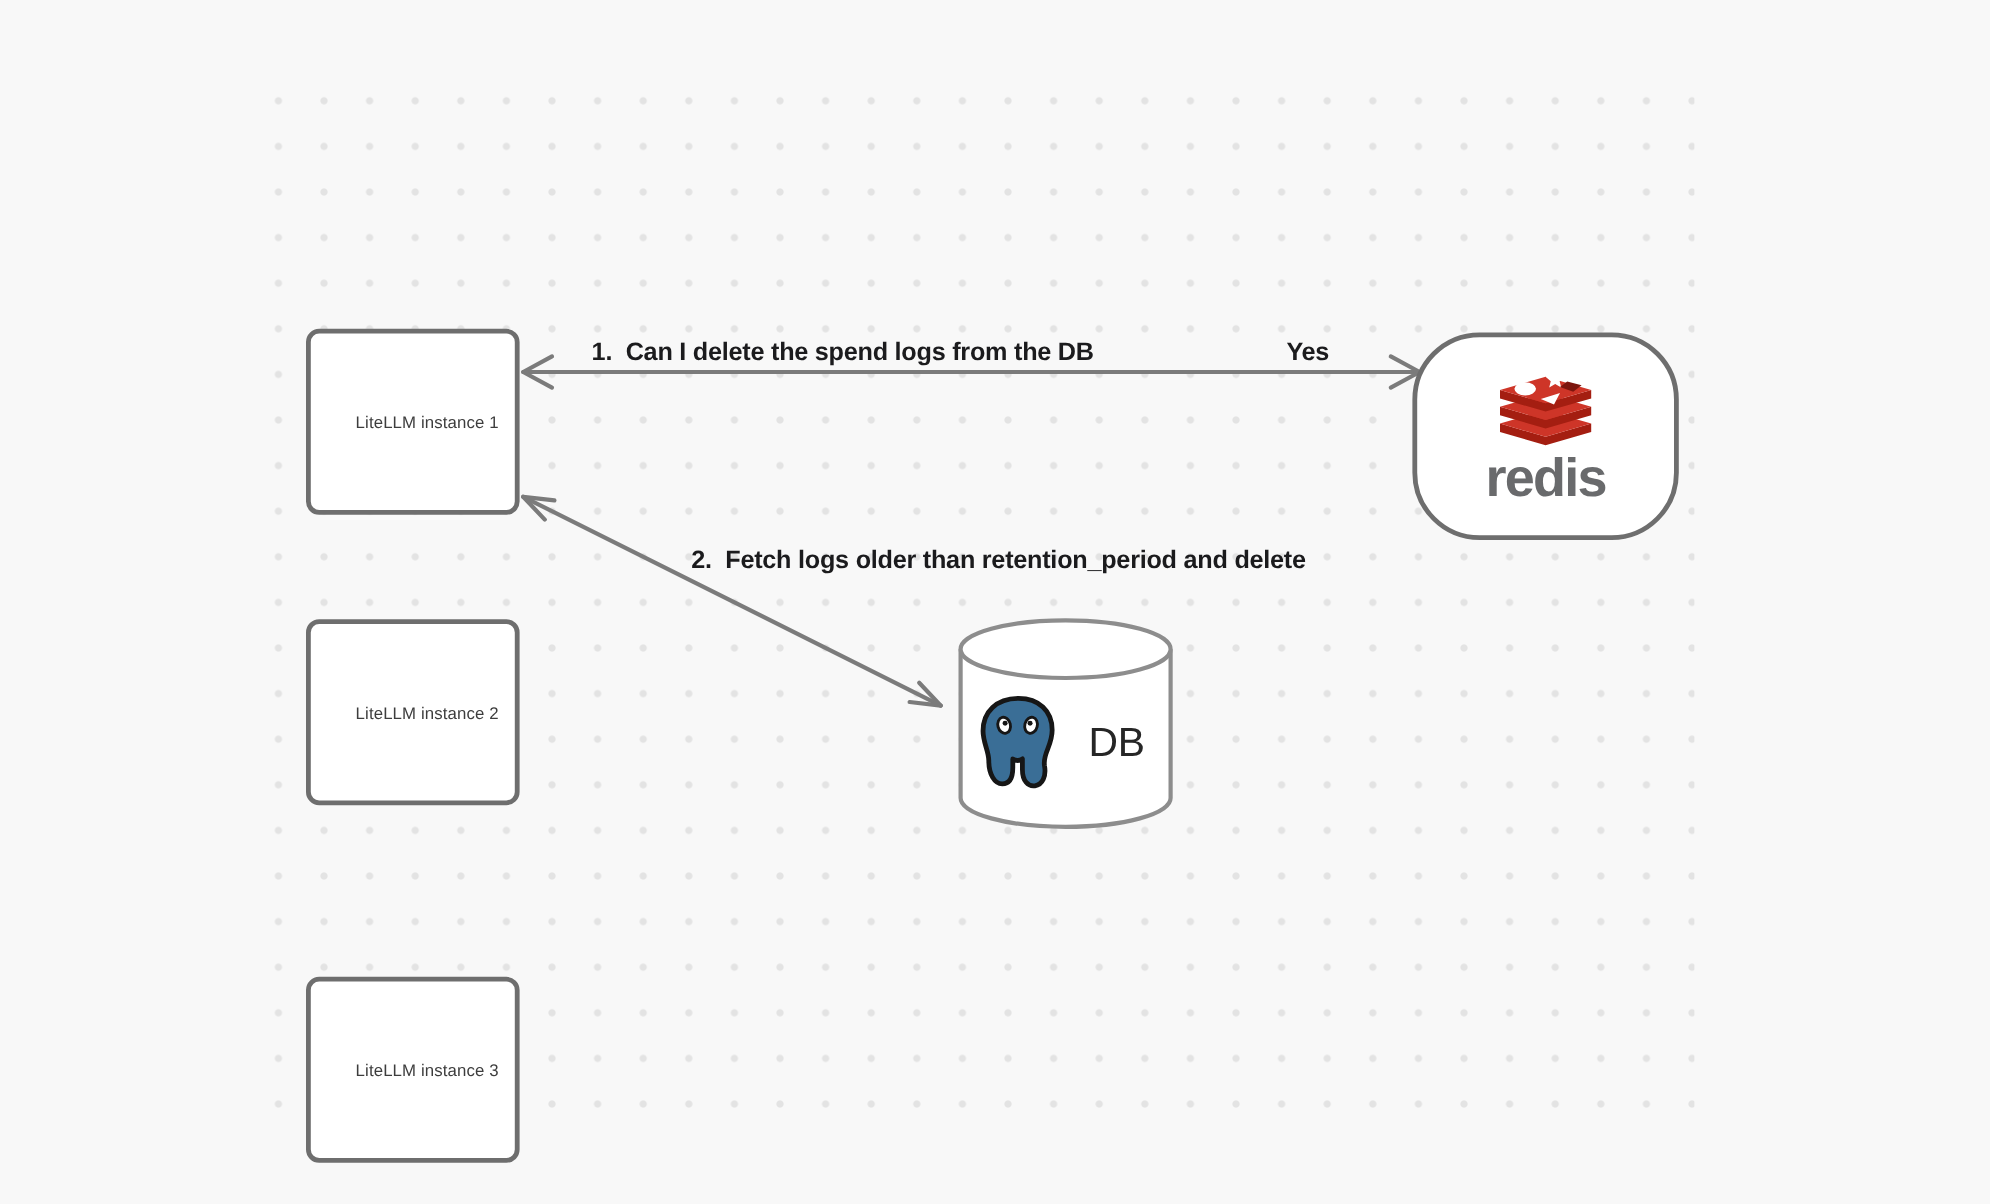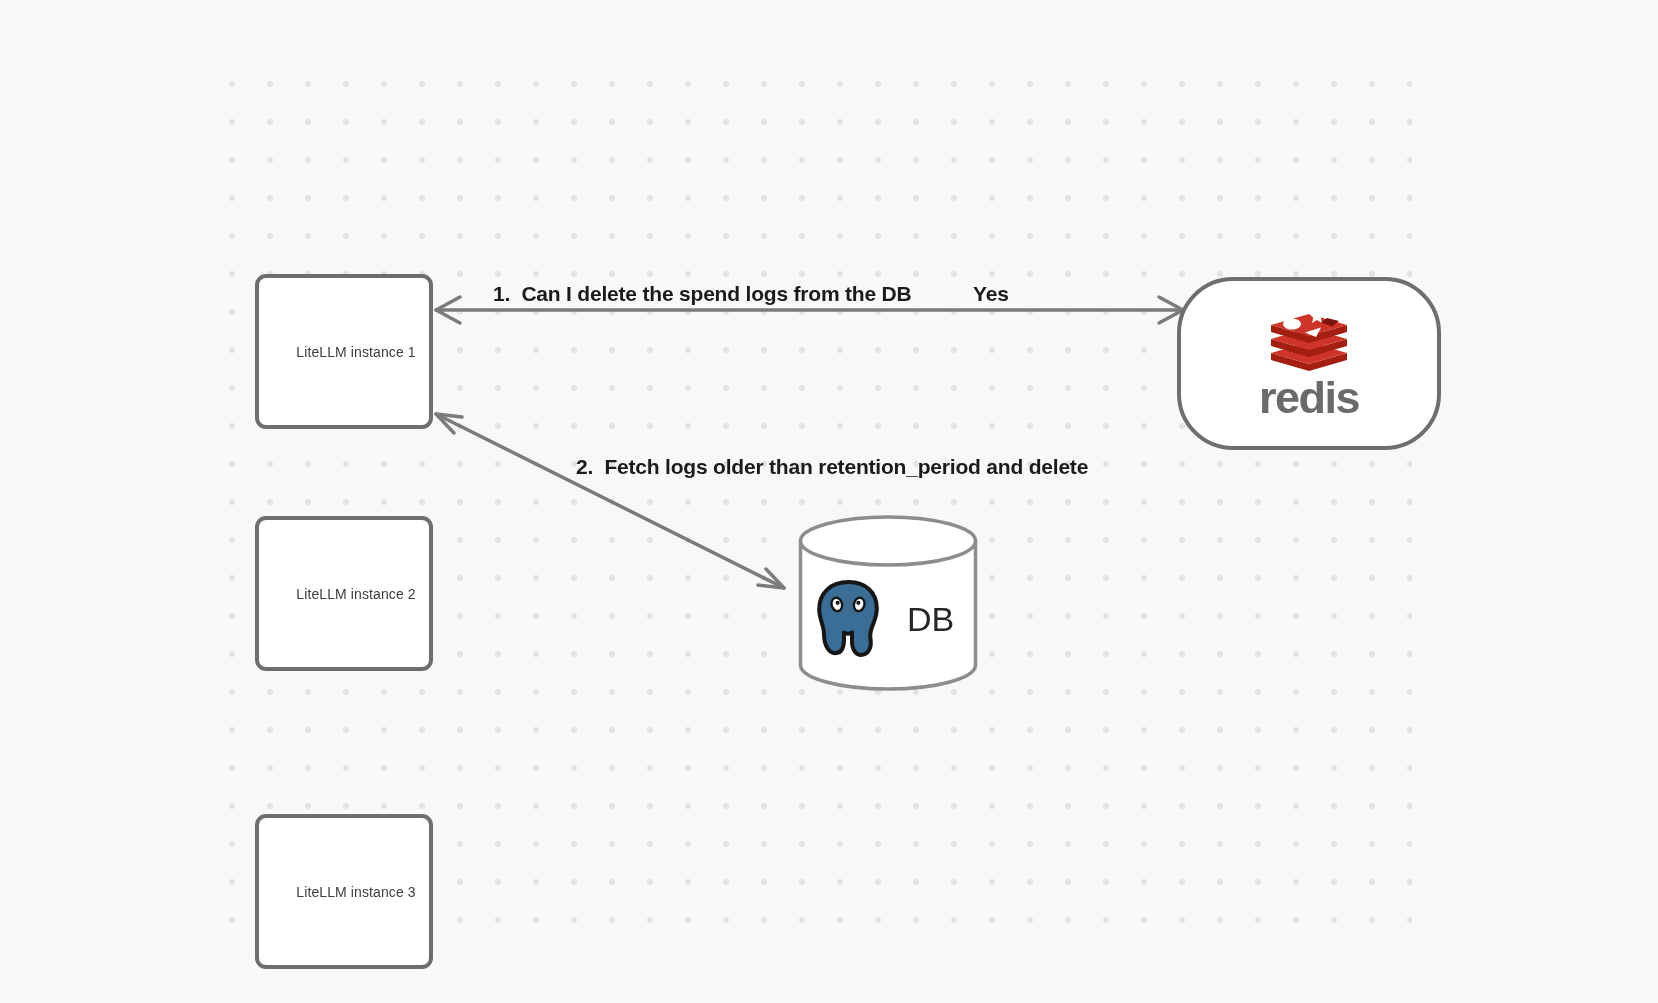--- a/index.html
+++ b/index.html
@@ -17,21 +17,21 @@
     background-image:radial-gradient(circle,var(--dot) 2.6px,rgba(0,0,0,0) 3.4px);
     background-size:38px 38px;
   }
   .inst-box{
     position:absolute;left:255px;width:178px;height:155px;
     background:var(--node-bg);border:4px solid var(--node-border);border-radius:11px;
     display:flex;align-items:center;justify-content:center;
   }
   .inst-box .inst-label{font-size:14px;color:var(--node-text);letter-spacing:0.1px;margin-left:24px;}
   .redis-node{
-    position:absolute;left:1177px;top:277px;width:264px;height:173px;
+    position:absolute;left:1177px;top:277px;width:222px;height:173px;
     background:var(--node-bg);border:4px solid var(--node-border);border-radius:56px;
     display:flex;flex-direction:column;align-items:center;justify-content:center;
   }
   .redis-wordmark{
     font-size:45px;font-weight:bold;color:var(--redis-wordmark);
     letter-spacing:-1.5px;line-height:1;margin-top:1px;
   }
   .edge-label{
     position:absolute;font-size:21px;font-weight:bold;color:var(--label-text);
     letter-spacing:-0.2px;line-height:22px;white-space:pre;text-align:right;
@@ -108,16 +108,16 @@
                C81,18 67,5 46,5 Z" style="fill:var(--postgres-blue);stroke:var(--logo-outline)" stroke-width="5" stroke-linejoin="round"></path>
       <ellipse cx="31" cy="33" rx="6.5" ry="8.5" fill="#ffffff" style="stroke:var(--logo-outline)" stroke-width="3" transform="rotate(-14 31 33)"></ellipse>
       <circle cx="32" cy="31" r="2.6" style="fill:var(--logo-outline)"></circle>
       <ellipse cx="59" cy="33" rx="6.5" ry="8.5" fill="#ffffff" style="stroke:var(--logo-outline)" stroke-width="3" transform="rotate(14 59 33)"></ellipse>
       <circle cx="58" cy="31" r="2.6" style="fill:var(--logo-outline)"></circle>
     </svg>
     <div class="db-text">DB</div>
   </div>
 
   <div class="edge-label" style="left:493px;top:283px">1.  Can I delete the spend logs from the DB</div>
-  <div class="edge-label" style="left:973px;top:283px">Yes</div>
+  <div class="edge-label" style="left:1072px;top:283px">Yes</div>
   <div class="edge-label" style="left:576px;top:456px">2.  Fetch logs older than retention_period and delete</div>
 
 </div>
 
 </body></html>

